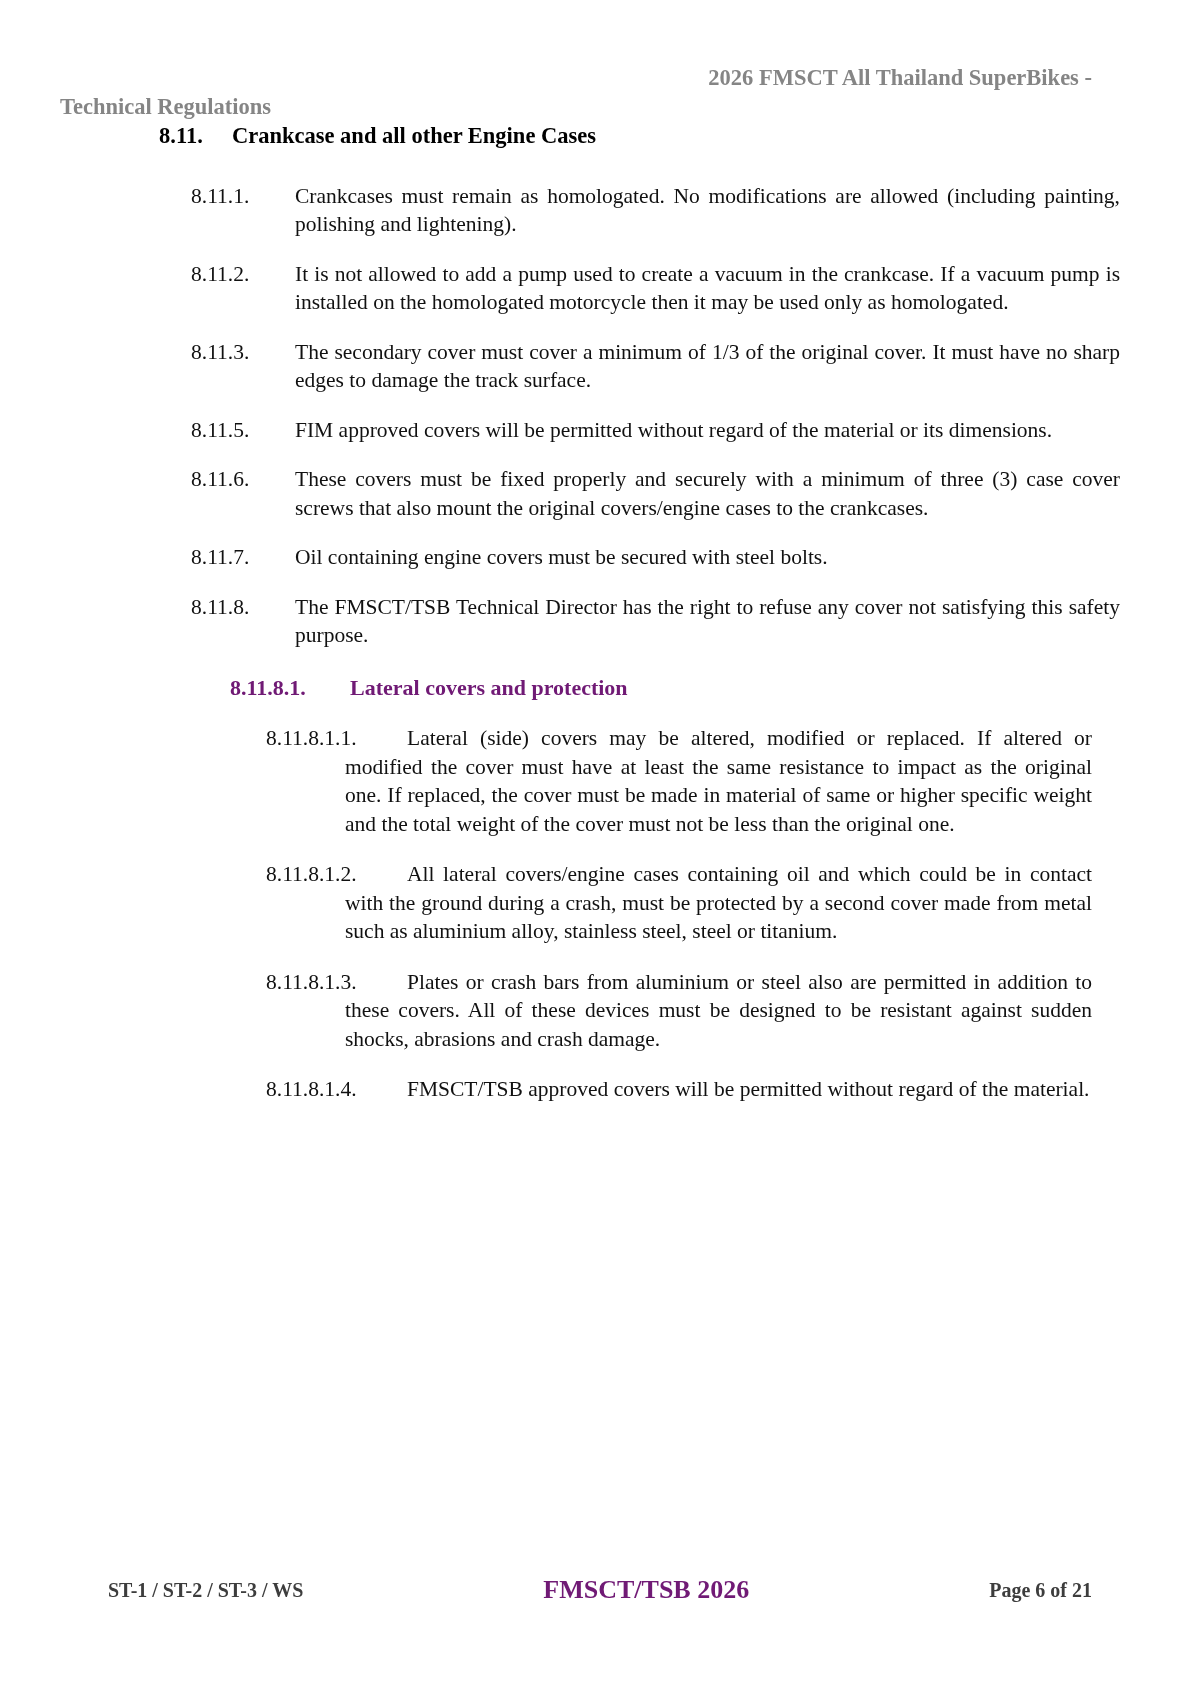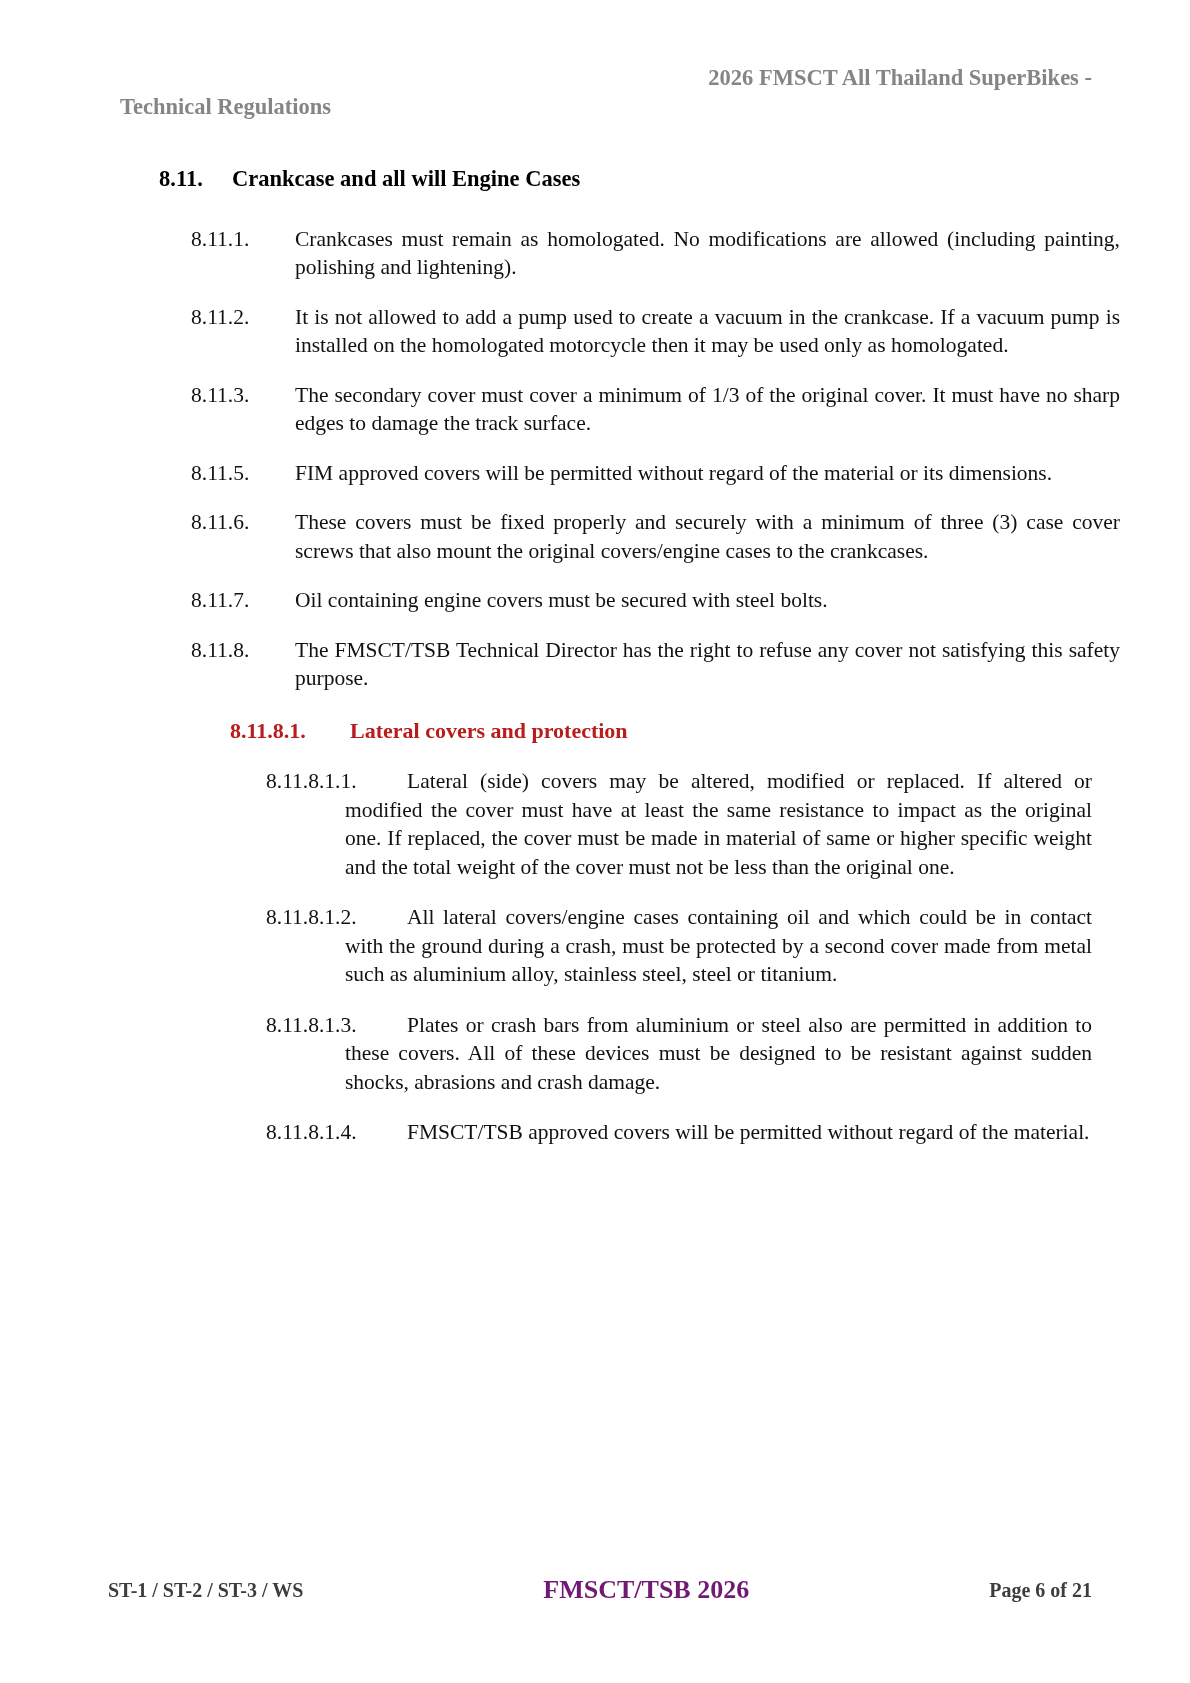--- a/index.html
+++ b/index.html
@@ -16,46 +16,46 @@
     padding-left: 7px;
   }
   .hdr-right {
     margin: 64px 105px 0 113px;
     text-align: right;
     color: #858585;
     font-weight: bold;
     font-size: 22.5px;
   }
   .hdr-left {
-    margin: 0 105px 0 113px;
+    margin: 0 105px 0 53px;
     color: #858585;
     font-weight: bold;
     font-size: 22.5px;
   }
   .h1 {
     margin: 1px 105px 0 225px;
     text-indent: -73px;
     font-weight: bold;
     font-size: 22.5px;
     color: #000000;
   }
-  .h1 .num { display: inline-block; min-width: 73px; text-indent: 0; margin-top: 43px; }
+  .h1 .num { display: inline-block; min-width: 73px; text-indent: 0; }
   .item1 {
     margin: 21px 77px 0 288px;
     text-indent: -104px;
     text-align: justify;
   }
   .item1 .num { display: inline-block; min-width: 104px; text-indent: 0; }
   .item1.first { margin-top: 31px; }
   .h2 {
     margin: 24px 105px 0 343px;
     text-indent: -120px;
     font-weight: bold;
     font-size: 22px;
-    color: #b91c1c;
+    color: #701a75;
   }
   .h2 .num { display: inline-block; min-width: 120px; text-indent: 0; }
   .item2 {
     margin: 22px 105px 0 338px;
     text-indent: -79px;
     text-align: justify;
   }
   .item2 .num { display: inline-block; min-width: 141px; text-indent: 0; }
   .footer {
     position: absolute;
@@ -74,21 +74,21 @@
 </style>
 </head>
 <body>
 
 <div class="page">
 
   <div class="hdr-right">2026 FMSCT All Thailand SuperBikes -</div>
   <div class="hdr-left">Technical Regulations</div>
 
   <div class="h1">
-    <span class="num">8.11.</span><span>Crankcase and all will Engine Cases</span>
+    <span class="num">8.11.</span><span>Crankcase and all other Engine Cases</span>
   </div>
 
   <div class="item1 first">
     <span class="num">8.11.1.</span><span>Crankcases must remain as homologated. No modifications are allowed (including painting, polishing and lightening).</span>
   </div>
   <div class="item1">
     <span class="num">8.11.2.</span><span>It is not allowed to add a pump used to create a vacuum in the crankcase. If a vacuum pump is installed on the homologated motorcycle then it may be used only as homologated.</span>
   </div>
   <div class="item1">
     <span class="num">8.11.3.</span><span>The secondary cover must cover a minimum of 1/3 of the original cover. It must have no sharp edges to damage the track surface.</span>

